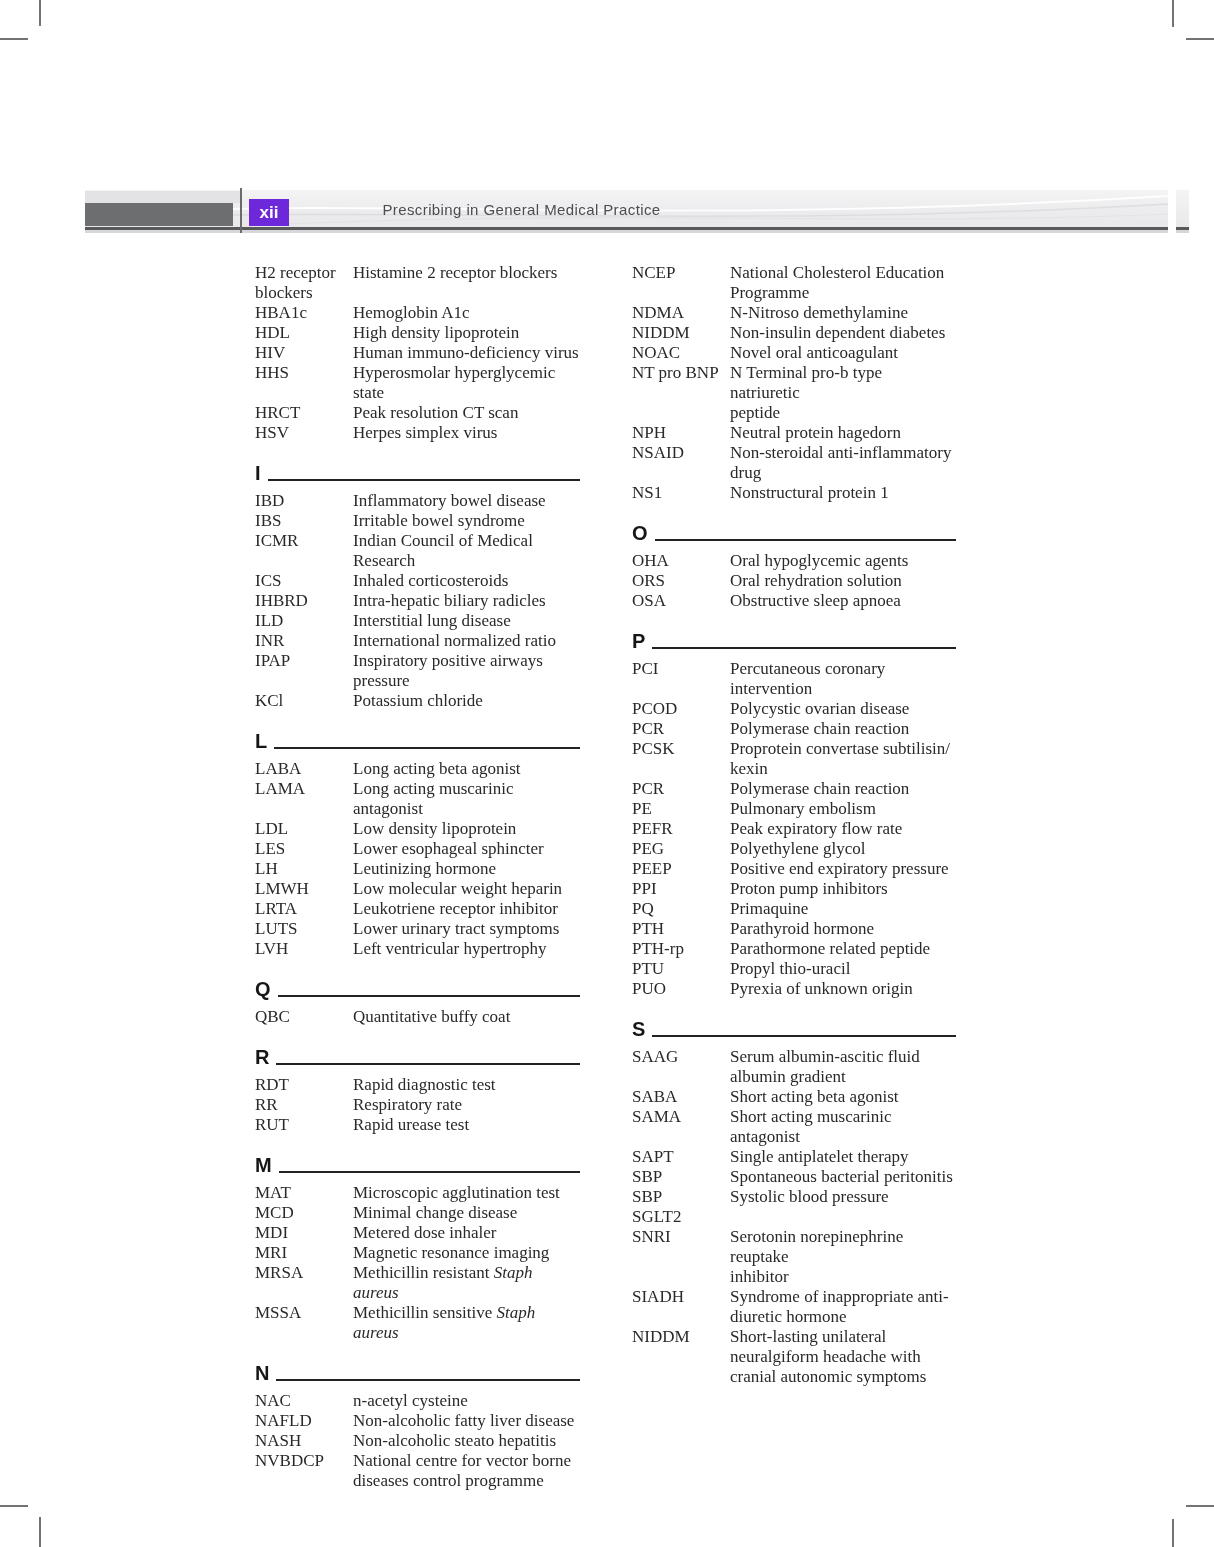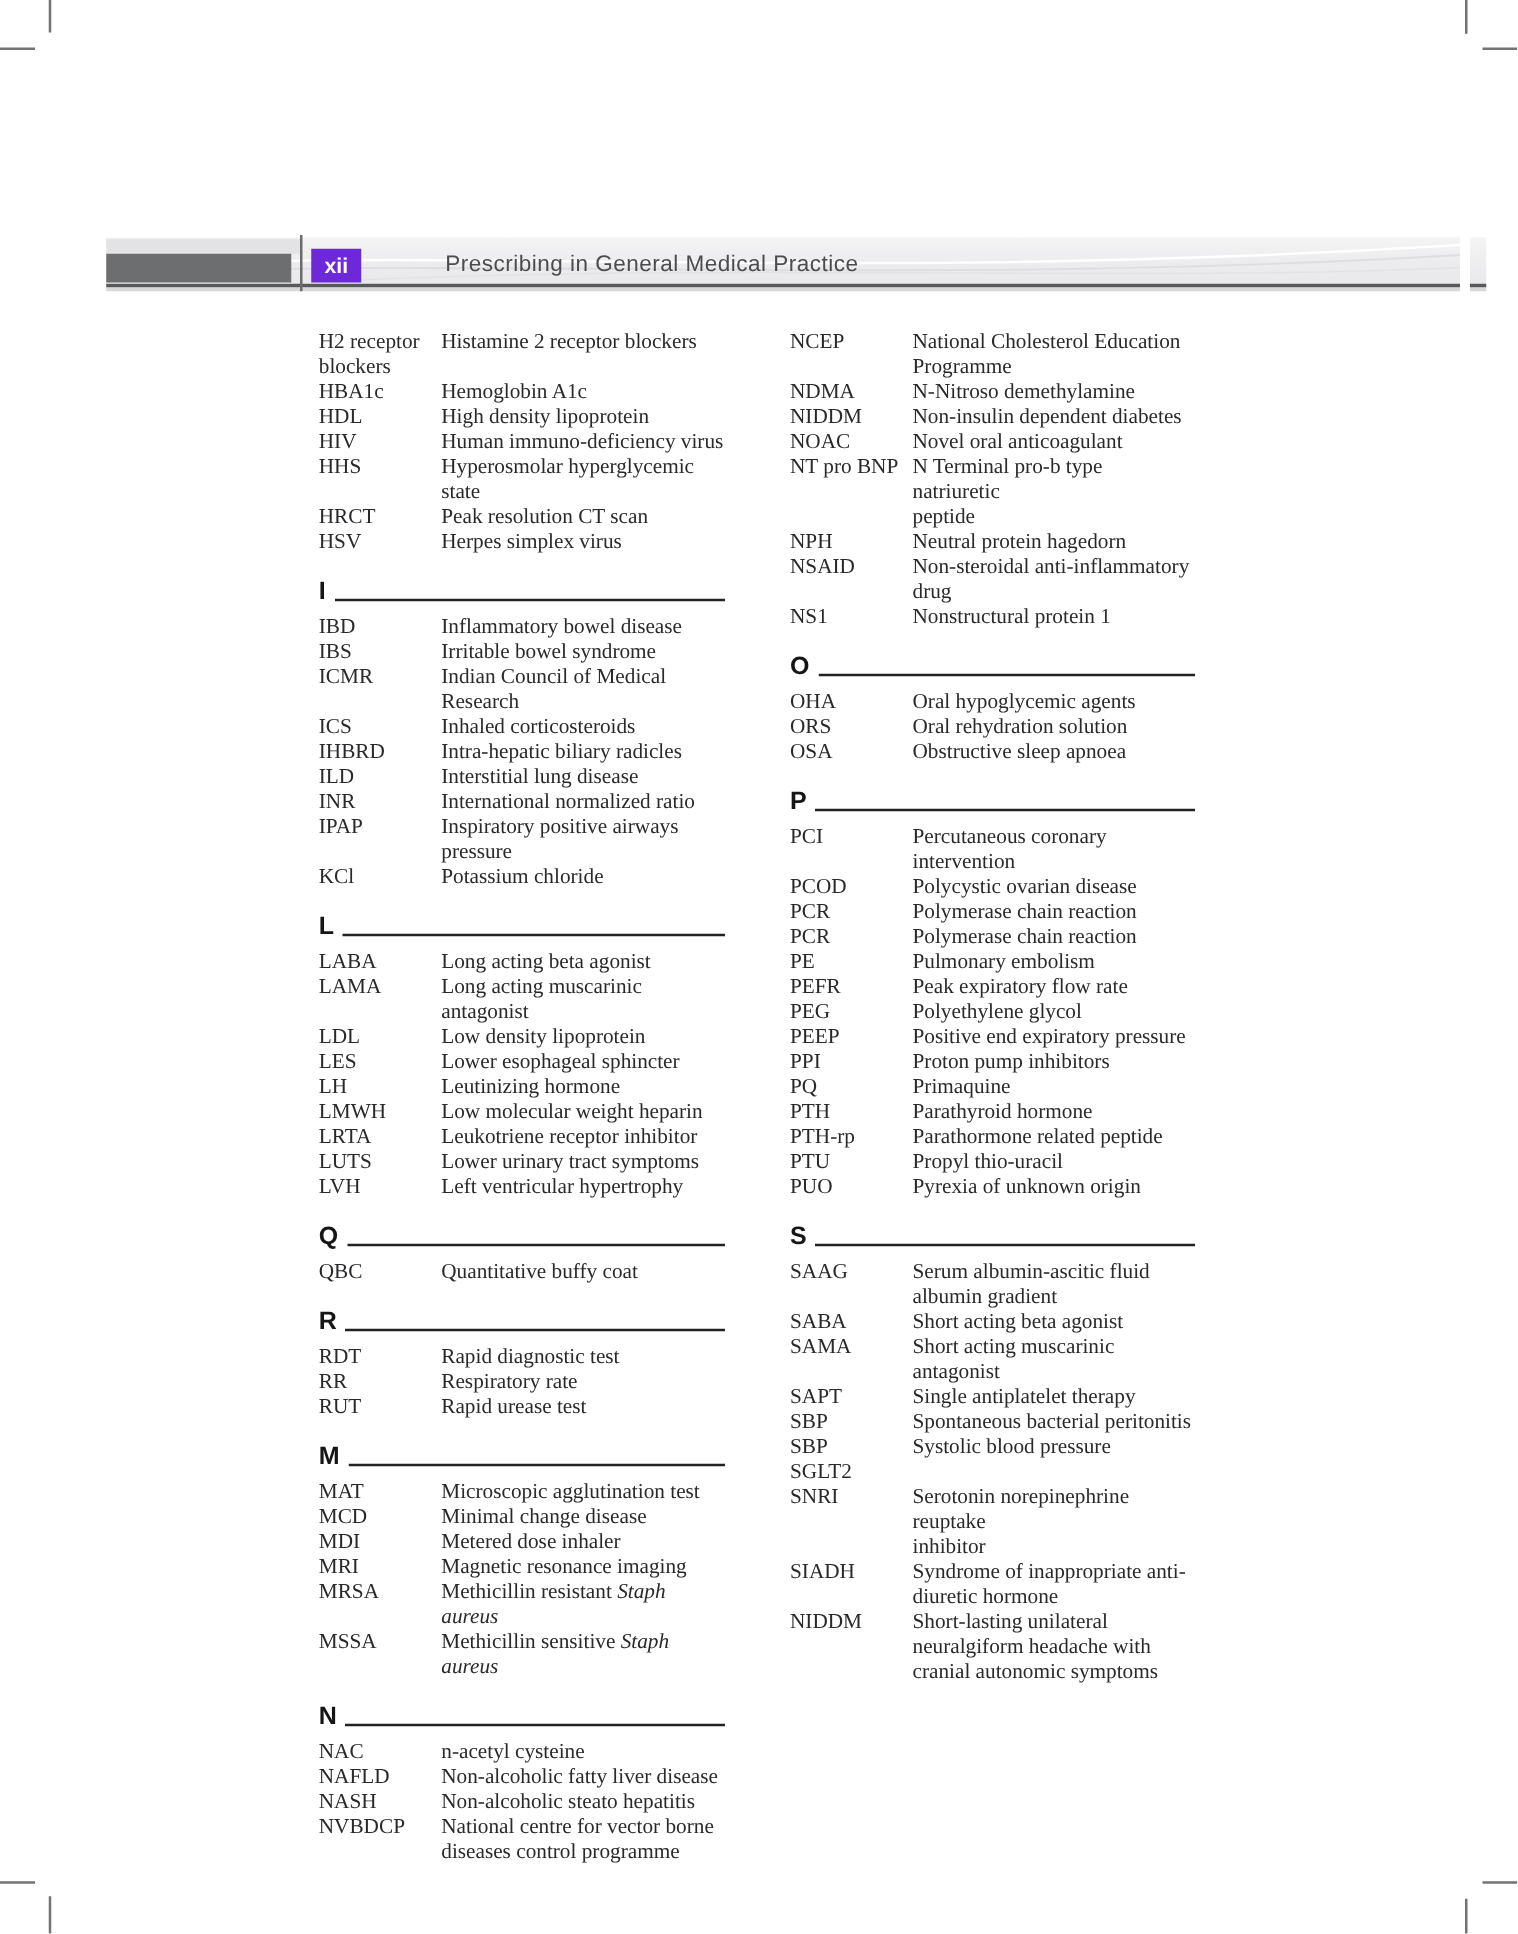--- a/index.html
+++ b/index.html
@@ -57,21 +57,21 @@
     position:absolute;left:249px;top:199px;width:40px;height:27px;
     background:#6d28d9;
     display:flex;align-items:center;justify-content:center;
     font-family:"Liberation Sans", sans-serif;
     font-weight:bold;font-size:17px;color:#ffffff;
   }
   .header-title{
     position:absolute;left:85px;top:201px;width:873px;
     text-align:center;
     font-family:"Liberation Sans", sans-serif;
-    font-size:18px;letter-spacing:.4px;color:#4c4c4e;
+    font-size:15px;letter-spacing:.4px;color:#4c4c4e;
   }
   
   .col{position:absolute;top:247px;}
   .col-left{left:239px;width:357px;}
   .col-right{left:616px;width:356px;}
   .section{margin:16px;}
   .section-heading{
     display:flex;align-items:flex-end;
     margin-top:12px;margin-bottom:7px;height:25px;
   }
@@ -390,20 +390,25 @@
         </div>
         <div class="entry">
           <div class="abbr">PCOD</div>
           <div class="def"><span class="def-text">Polycystic ovarian disease</span></div>
         </div>
         <div class="entry">
           <div class="abbr">PCR</div>
           <div class="def"><span class="def-text">Polymerase chain reaction</span></div>
         </div>
         <div class="entry">
+          <div class="abbr">PCSK</div>
+          <div class="def"><span class="def-text">Proprotein convertase subtilisin/
+kexin</span></div>
+        </div>
+        <div class="entry">
           <div class="abbr">PCR</div>
           <div class="def"><span class="def-text">Polymerase chain reaction</span></div>
         </div>
         <div class="entry">
           <div class="abbr">PE</div>
           <div class="def"><span class="def-text">Pulmonary embolism</span></div>
         </div>
         <div class="entry">
           <div class="abbr">PEFR</div>
           <div class="def"><span class="def-text">Peak expiratory flow rate</span></div>

